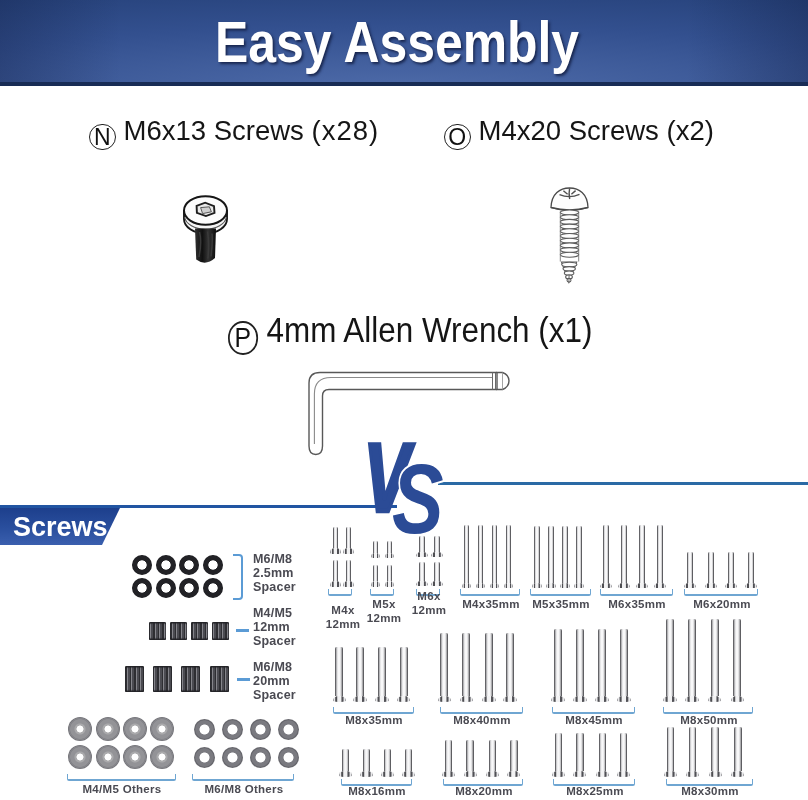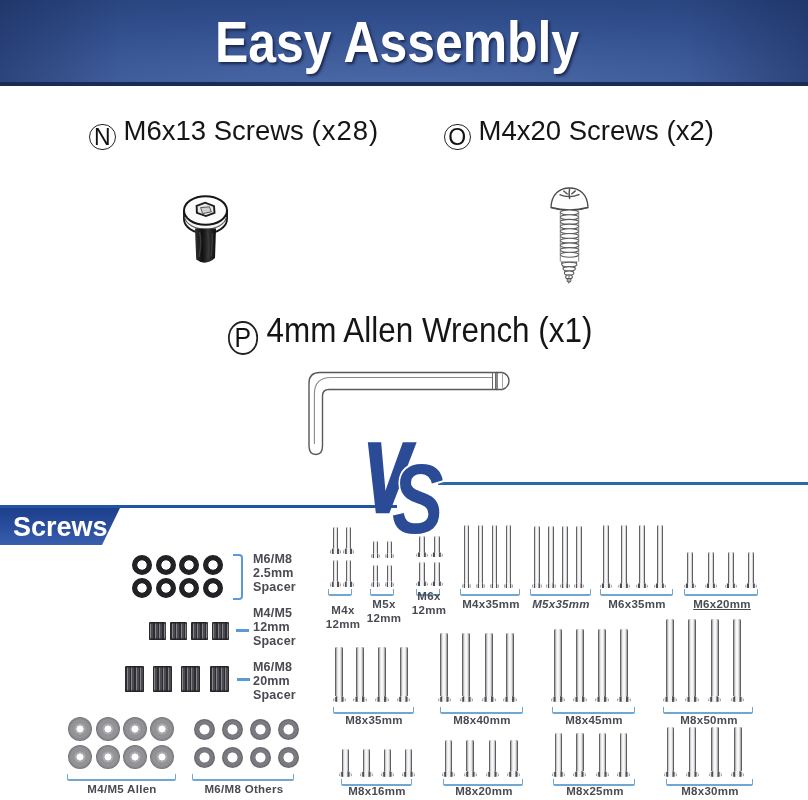--- a/index.html
+++ b/index.html
@@ -138,21 +138,21 @@
 <div class="oring" style="left:193.5px;top:719.0px;width:21px;height:21px;background:radial-gradient(closest-side,#fff 0 4.6px,#7a7a80 5.4px 8.8px,#68686e 9.4px 10.5px);"></div>
 <div class="oring" style="left:221.5px;top:719.0px;width:21px;height:21px;background:radial-gradient(closest-side,#fff 0 4.6px,#7a7a80 5.4px 8.8px,#68686e 9.4px 10.5px);"></div>
 <div class="oring" style="left:249.5px;top:719.0px;width:21px;height:21px;background:radial-gradient(closest-side,#fff 0 4.6px,#7a7a80 5.4px 8.8px,#68686e 9.4px 10.5px);"></div>
 <div class="oring" style="left:277.5px;top:719.0px;width:21px;height:21px;background:radial-gradient(closest-side,#fff 0 4.6px,#7a7a80 5.4px 8.8px,#68686e 9.4px 10.5px);"></div>
 <div class="oring" style="left:193.5px;top:747.0px;width:21px;height:21px;background:radial-gradient(closest-side,#fff 0 4.6px,#7a7a80 5.4px 8.8px,#68686e 9.4px 10.5px);"></div>
 <div class="oring" style="left:221.5px;top:747.0px;width:21px;height:21px;background:radial-gradient(closest-side,#fff 0 4.6px,#7a7a80 5.4px 8.8px,#68686e 9.4px 10.5px);"></div>
 <div class="oring" style="left:249.5px;top:747.0px;width:21px;height:21px;background:radial-gradient(closest-side,#fff 0 4.6px,#7a7a80 5.4px 8.8px,#68686e 9.4px 10.5px);"></div>
 <div class="oring" style="left:277.5px;top:747.0px;width:21px;height:21px;background:radial-gradient(closest-side,#fff 0 4.6px,#7a7a80 5.4px 8.8px,#68686e 9.4px 10.5px);"></div>
 <div class="brk" style="left:67px;top:774px;width:107px;"></div>
 <div class="brk" style="left:192px;top:774px;width:100px;"></div>
-<div class="glab" style="left:122px;top:783px;">M4/M5 Allen</div>
+<div class="glab" style="left:122px;top:783px;">M4/M5 Others</div>
 <div class="glab" style="left:244px;top:783px;">M6/M8 Others</div>
 <div class="shaft" style="left:332.9px;top:526.5px;width:5.2px;height:21.5px;"></div>
 <div class="head" style="left:330.2px;top:548.0px;width:10.5px;height:5.5px;"></div>
 <div class="shaft" style="left:332.9px;top:559.5px;width:5.2px;height:21.5px;"></div>
 <div class="head" style="left:330.2px;top:581.0px;width:10.5px;height:5.5px;"></div>
 <div class="shaft" style="left:345.9px;top:526.5px;width:5.2px;height:21.5px;"></div>
 <div class="head" style="left:343.2px;top:548.0px;width:10.5px;height:5.5px;"></div>
 <div class="shaft" style="left:345.9px;top:559.5px;width:5.2px;height:21.5px;"></div>
 <div class="head" style="left:343.2px;top:581.0px;width:10.5px;height:5.5px;"></div>
 <div class="shaft" style="left:373.0px;top:540.5px;width:5.0px;height:12.0px;"></div>
@@ -271,23 +271,23 @@
 <div class="brk" style="left:369.5px;top:589.0px;width:22.5px;"></div>
 <div class="brk" style="left:415.5px;top:589.0px;width:22.5px;"></div>
 <div class="brk" style="left:460.0px;top:589.0px;width:58.0px;"></div>
 <div class="brk" style="left:530.0px;top:589.0px;width:59.0px;"></div>
 <div class="brk" style="left:600.0px;top:589.0px;width:71.0px;"></div>
 <div class="brk" style="left:684.0px;top:589.0px;width:72.0px;"></div>
 <div class="glab" style="left:343px;top:604px;">M4x<br>12mm</div>
 <div class="glab" style="left:384px;top:598px;">M5x<br>12mm</div>
 <div class="glab" style="left:429px;top:590px;">M6x<br>12mm</div>
 <div class="glab" style="left:491px;top:598px;">M4x35mm</div>
-<div class="glab" style="left:561px;top:598px;font-style:italic;">M5x35mm</div>
+<div class="glab" style="left:561px;top:598px;">M5x35mm</div>
 <div class="glab" style="left:637px;top:598px;">M6x35mm</div>
-<div class="glab" style="left:722px;top:598px;text-decoration:underline;">M6x20mm</div>
+<div class="glab" style="left:722px;top:598px;">M6x20mm</div>
 <div class="brk" style="left:333.0px;top:707.0px;width:79.0px;"></div>
 <div class="brk" style="left:440.0px;top:707.0px;width:81.0px;"></div>
 <div class="brk" style="left:552.0px;top:707.0px;width:81.0px;"></div>
 <div class="brk" style="left:663.0px;top:707.0px;width:88.0px;"></div>
 <div class="glab" style="left:374px;top:714px;">M8x35mm</div>
 <div class="glab" style="left:482px;top:714px;">M8x40mm</div>
 <div class="glab" style="left:594px;top:714px;">M8x45mm</div>
 <div class="glab" style="left:709px;top:714px;">M8x50mm</div>
 <div class="brk" style="left:340.6px;top:779.0px;width:69.2px;"></div>
 <div class="brk" style="left:443.1px;top:779.0px;width:78.4px;"></div>

